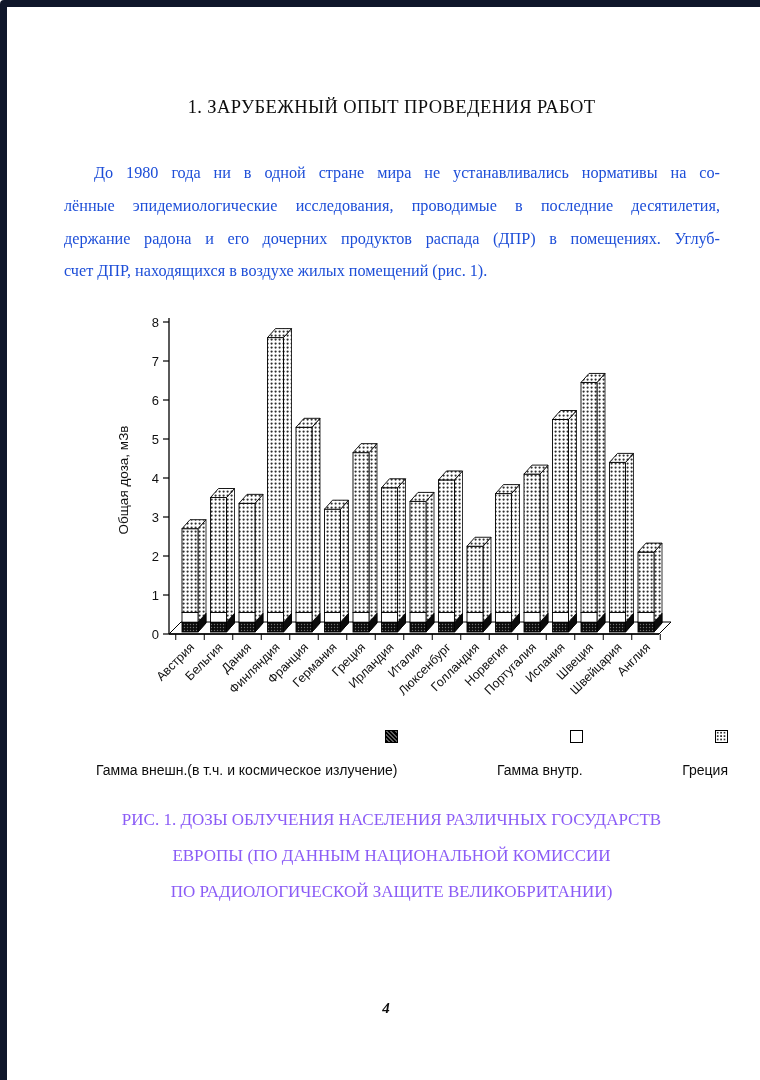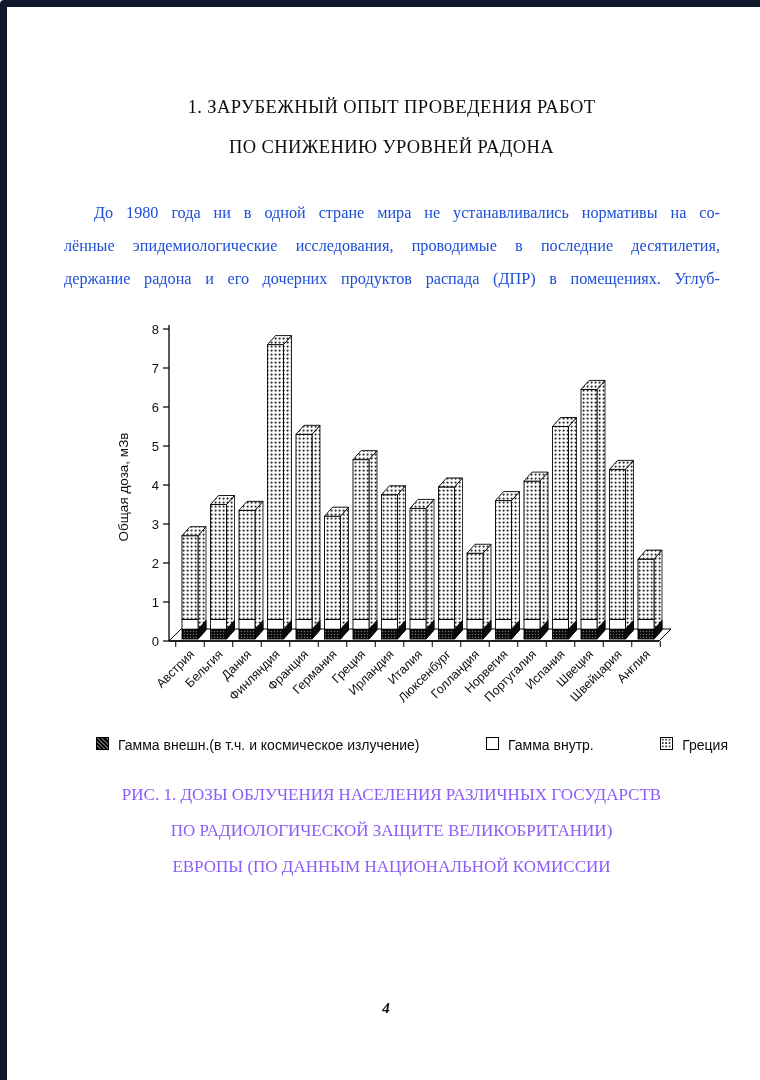--- a/index.html
+++ b/index.html
@@ -39,21 +39,21 @@
     margin-left:32px;
     width:632px;
     display:flex;
     align-items:center;
     justify-content:space-between;
     font-family:"Liberation Sans", sans-serif;
     font-size:14px;
     color:#0c0c0c;
     white-space:nowrap;
   }
-  .legend-item{display:flex;align-items:flex-start;gap:9px;}
+  .legend-item{display:flex;align-items:flex-end;gap:19px;flex-direction:column;}
   .lg-marker{width:11px;height:11px;border:1px solid #000;flex:0 0 auto;}
   .lg-dark{
     background-color:#0c0c0c;
     background-image:repeating-linear-gradient(45deg,#000 0 1.5px,#5e5e5e 1.5px 3px);
   }
   .lg-white{background:#fff;}
   .lg-dots{
     background-color:#fff;
     background-image:radial-gradient(#333 32%, transparent 38%);
     background-size:3.4px 3.4px;
@@ -76,27 +76,27 @@
   }
 </style>
 </head>
 <body>
 
 <div class="page">
   <div class="content">
 
     <div class="doc-title">
       <div>1. ЗАРУБЕЖНЫЙ ОПЫТ ПРОВЕДЕНИЯ РАБОТ</div>
-      <div>ПО СНИЖЕНИЮ УРОВНЕЙ РАДОНА</div>
     </div>
 
     <div class="paragraph">
       <div class="para-line first">До 1980 года ни в одной стране мира не устанавливались нормативы на со-</div>
       <div class="para-line">лённые эпидемиологические исследования, проводимые в последние десятилетия,</div>
       <div class="para-line">держание радона и его дочерних продуктов распада (ДПР) в помещениях. Углуб-</div>
+      <div class="para-line last">счет ДПР, находящихся в воздухе жилых помещений (рис. 1).</div>
     </div>
 
     <div class="chart-wrap">
       <svg id="chart-svg" width="584" height="398" viewBox="0 0 584 398">
           <defs>
             <pattern id="dotpat" width="4" height="4" patternUnits="userSpaceOnUse">
               <rect width="4" height="4" fill="#fff"></rect>
               <circle cx="1.6" cy="1.6" r="1.12" fill="#2e2e2e"></circle>
             </pattern>
             <pattern id="darkpat" width="3" height="3" patternUnits="userSpaceOnUse">
@@ -310,20 +310,20 @@
         <span>Гамма внутр.</span>
       </span>
       <span class="legend-item">
         <span class="lg-marker lg-dots"></span>
         <span>Греция</span>
       </span>
     </div>
 
     <div class="caption">
       <div>РИС. 1. ДОЗЫ ОБЛУЧЕНИЯ НАСЕЛЕНИЯ РАЗЛИЧНЫХ ГОСУДАРСТВ</div>
+      <div>ЕВРОПЫ (ПО ДАННЫМ НАЦИОНАЛЬНОЙ КОМИССИИ</div>
       <div>ПО РАДИОЛОГИЧЕСКОЙ ЗАЩИТЕ ВЕЛИКОБРИТАНИИ)</div>
-      <div>ЕВРОПЫ (ПО ДАННЫМ НАЦИОНАЛЬНОЙ КОМИССИИ</div>
     </div>
 
   </div>
 
   <div class="page-number">4</div>
 </div>
 
 </body></html>

